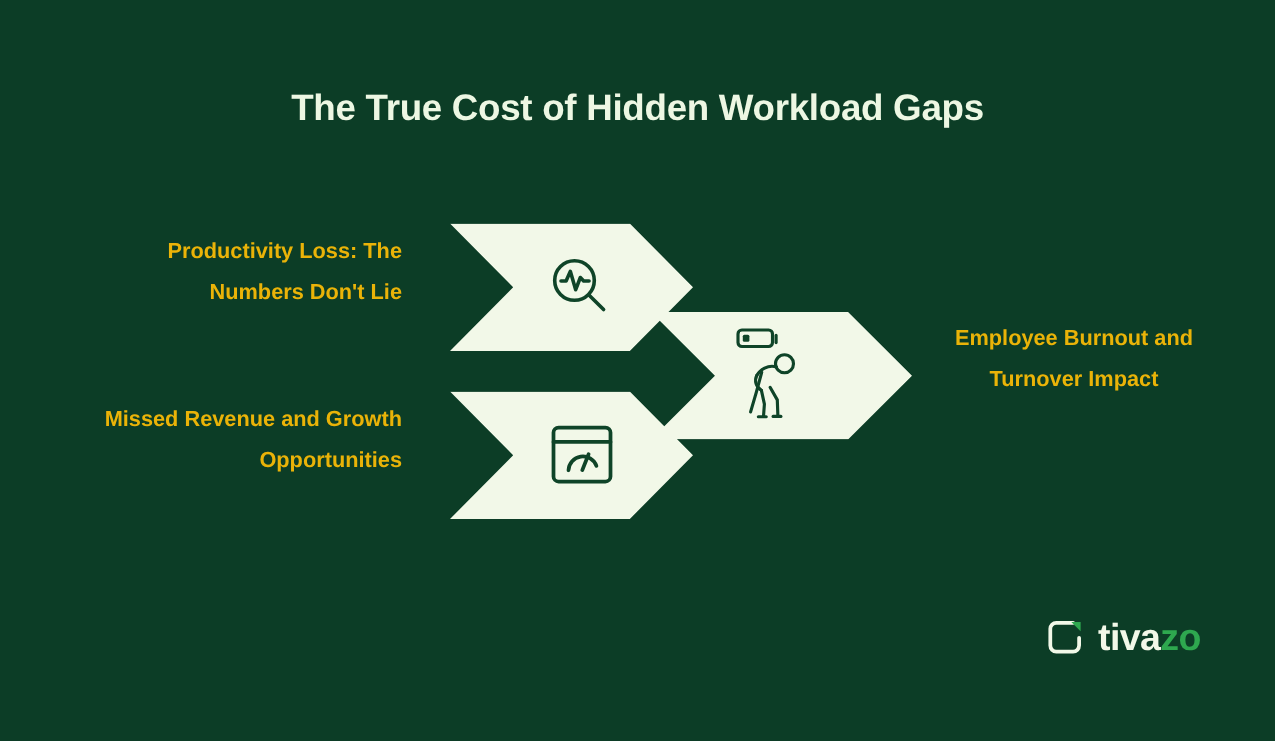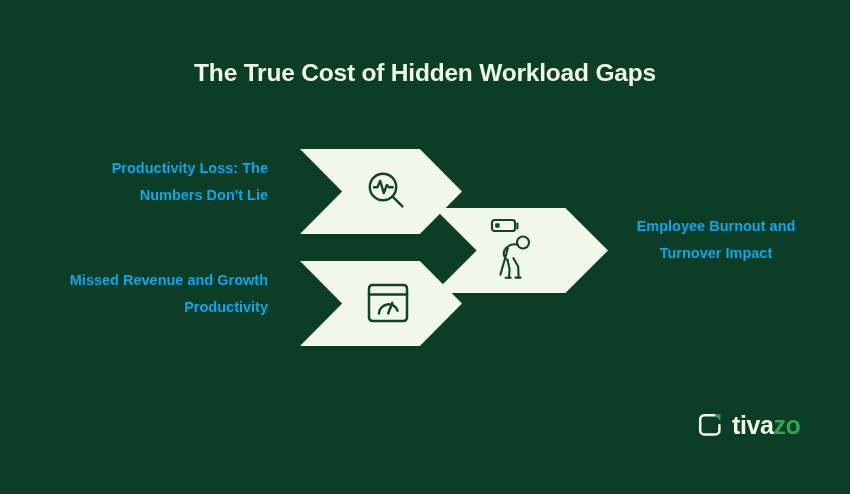--- a/index.html
+++ b/index.html
@@ -84,21 +84,21 @@
   .icon-burnout {
     left: 487px;
     top: 216px;
     width: 50px;
     height: 68px;
   }
 
   
   .side-label {
     position: absolute;
-    color: #0ea5e9;
+    color: #eab308;
     font-size: 14.5px;
     font-weight: bold;
     line-height: 27px;
   }
   .label-left-top {
     left: 60px;
     top: 155px;
     width: 208px;
     text-align: right;
   }
@@ -190,21 +190,21 @@
     <svg width="44" height="42" viewBox="0 0 44 42" fill="none" stroke="#0f4428" stroke-width="2.5" stroke-linecap="round" stroke-linejoin="round">
       <rect x="3" y="3" width="38" height="36" rx="3.4"></rect>
       <line x1="3" y1="12.6" x2="41" y2="12.6"></line>
 
       <path d="M13 31.5 A9.6 9.6 0 0 1 31.6 28.6"></path>
 
       <path d="M22.2 31.4 L26.4 20.8"></path>
     </svg>
   </div>
 
-  <div class="side-label label-left-bottom">Missed Revenue and Growth Productivity</div>
+  <div class="side-label label-left-bottom">Missed Revenue and Growth Opportunities</div>
 
   <div class="logo">
     <div class="logo-mark">
       <svg width="26" height="26" viewBox="0 0 26 26" fill="none">
         <path d="M18.4 3.2 H7.2 A4 4 0 0 0 3.2 7.2 V18.4 A4 4 0 0 0 7.2 22.4 H18.4 A4 4 0 0 0 22.4 18.4 V13.2" stroke="#f2f8e8" stroke-width="2.5" stroke-linecap="round" stroke-linejoin="round"></path>
         <path d="M17.2 2.6 L23.4 2.6 L23.4 8.8 Z" fill="#2ea84f"></path>
       </svg>
     </div>
     <div class="logo-word">
       <span class="seg-a">tiva</span><span class="seg-b">zo</span>

